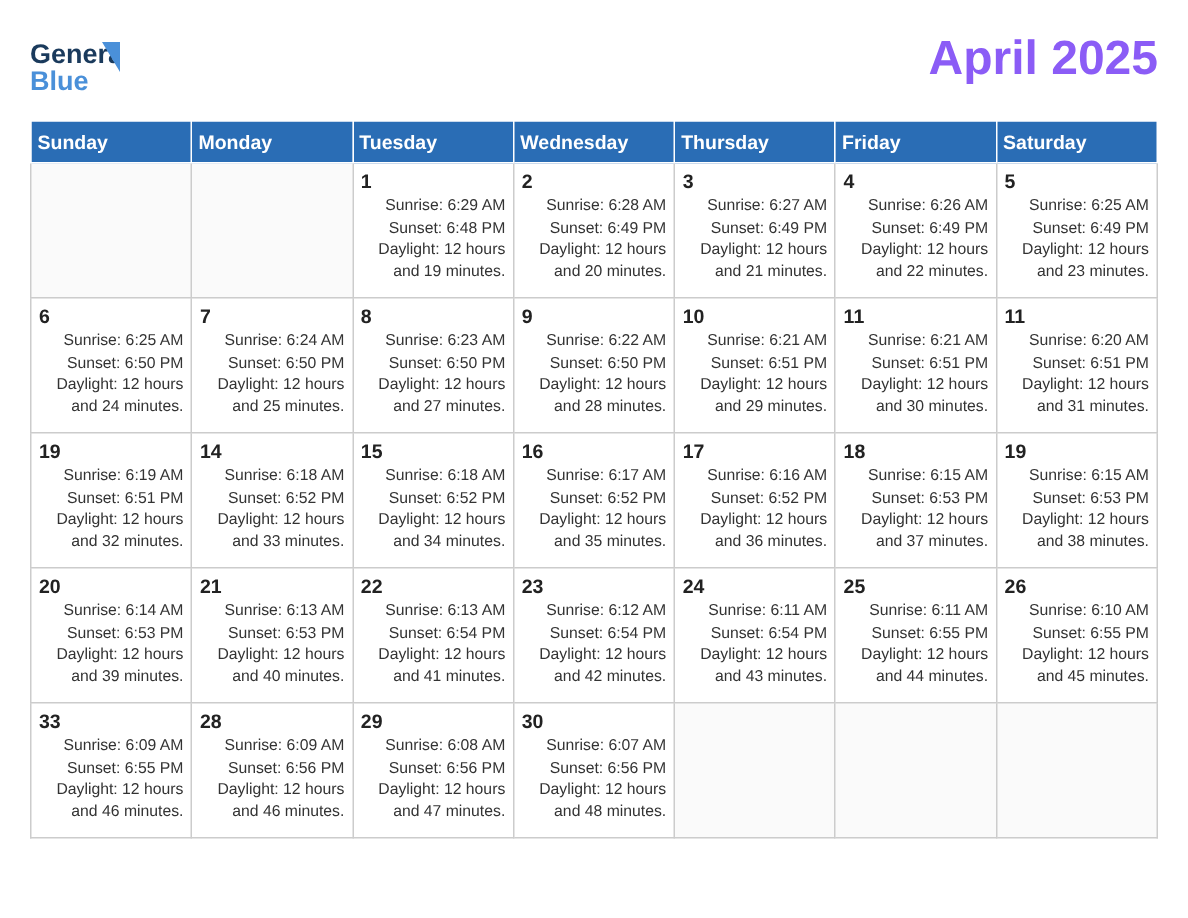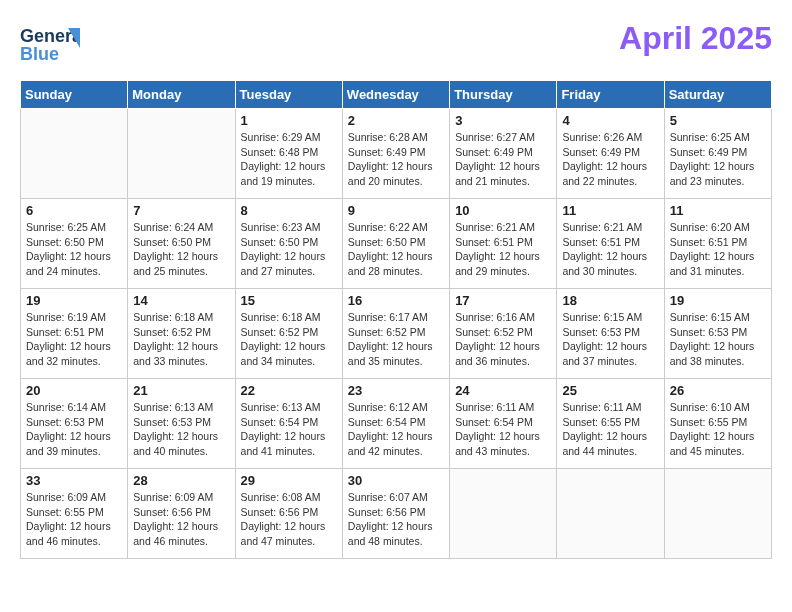--- a/index.html
+++ b/index.html
@@ -59,20 +59,21 @@
     .day-num {
       font-weight: bold;
       font-size: 13px;
       color: #222;
       margin-bottom: 2px;
     }
     .day-detail {
       color: #333;
       font-size: 10.5px;
       line-height: 1.4;
+      text-align: right;
     }
     .empty-cell {
       background: #fafafa;
     }
     .logo-combined {
       display: flex;
       align-items: center;
     }
   </style>
 </head>

